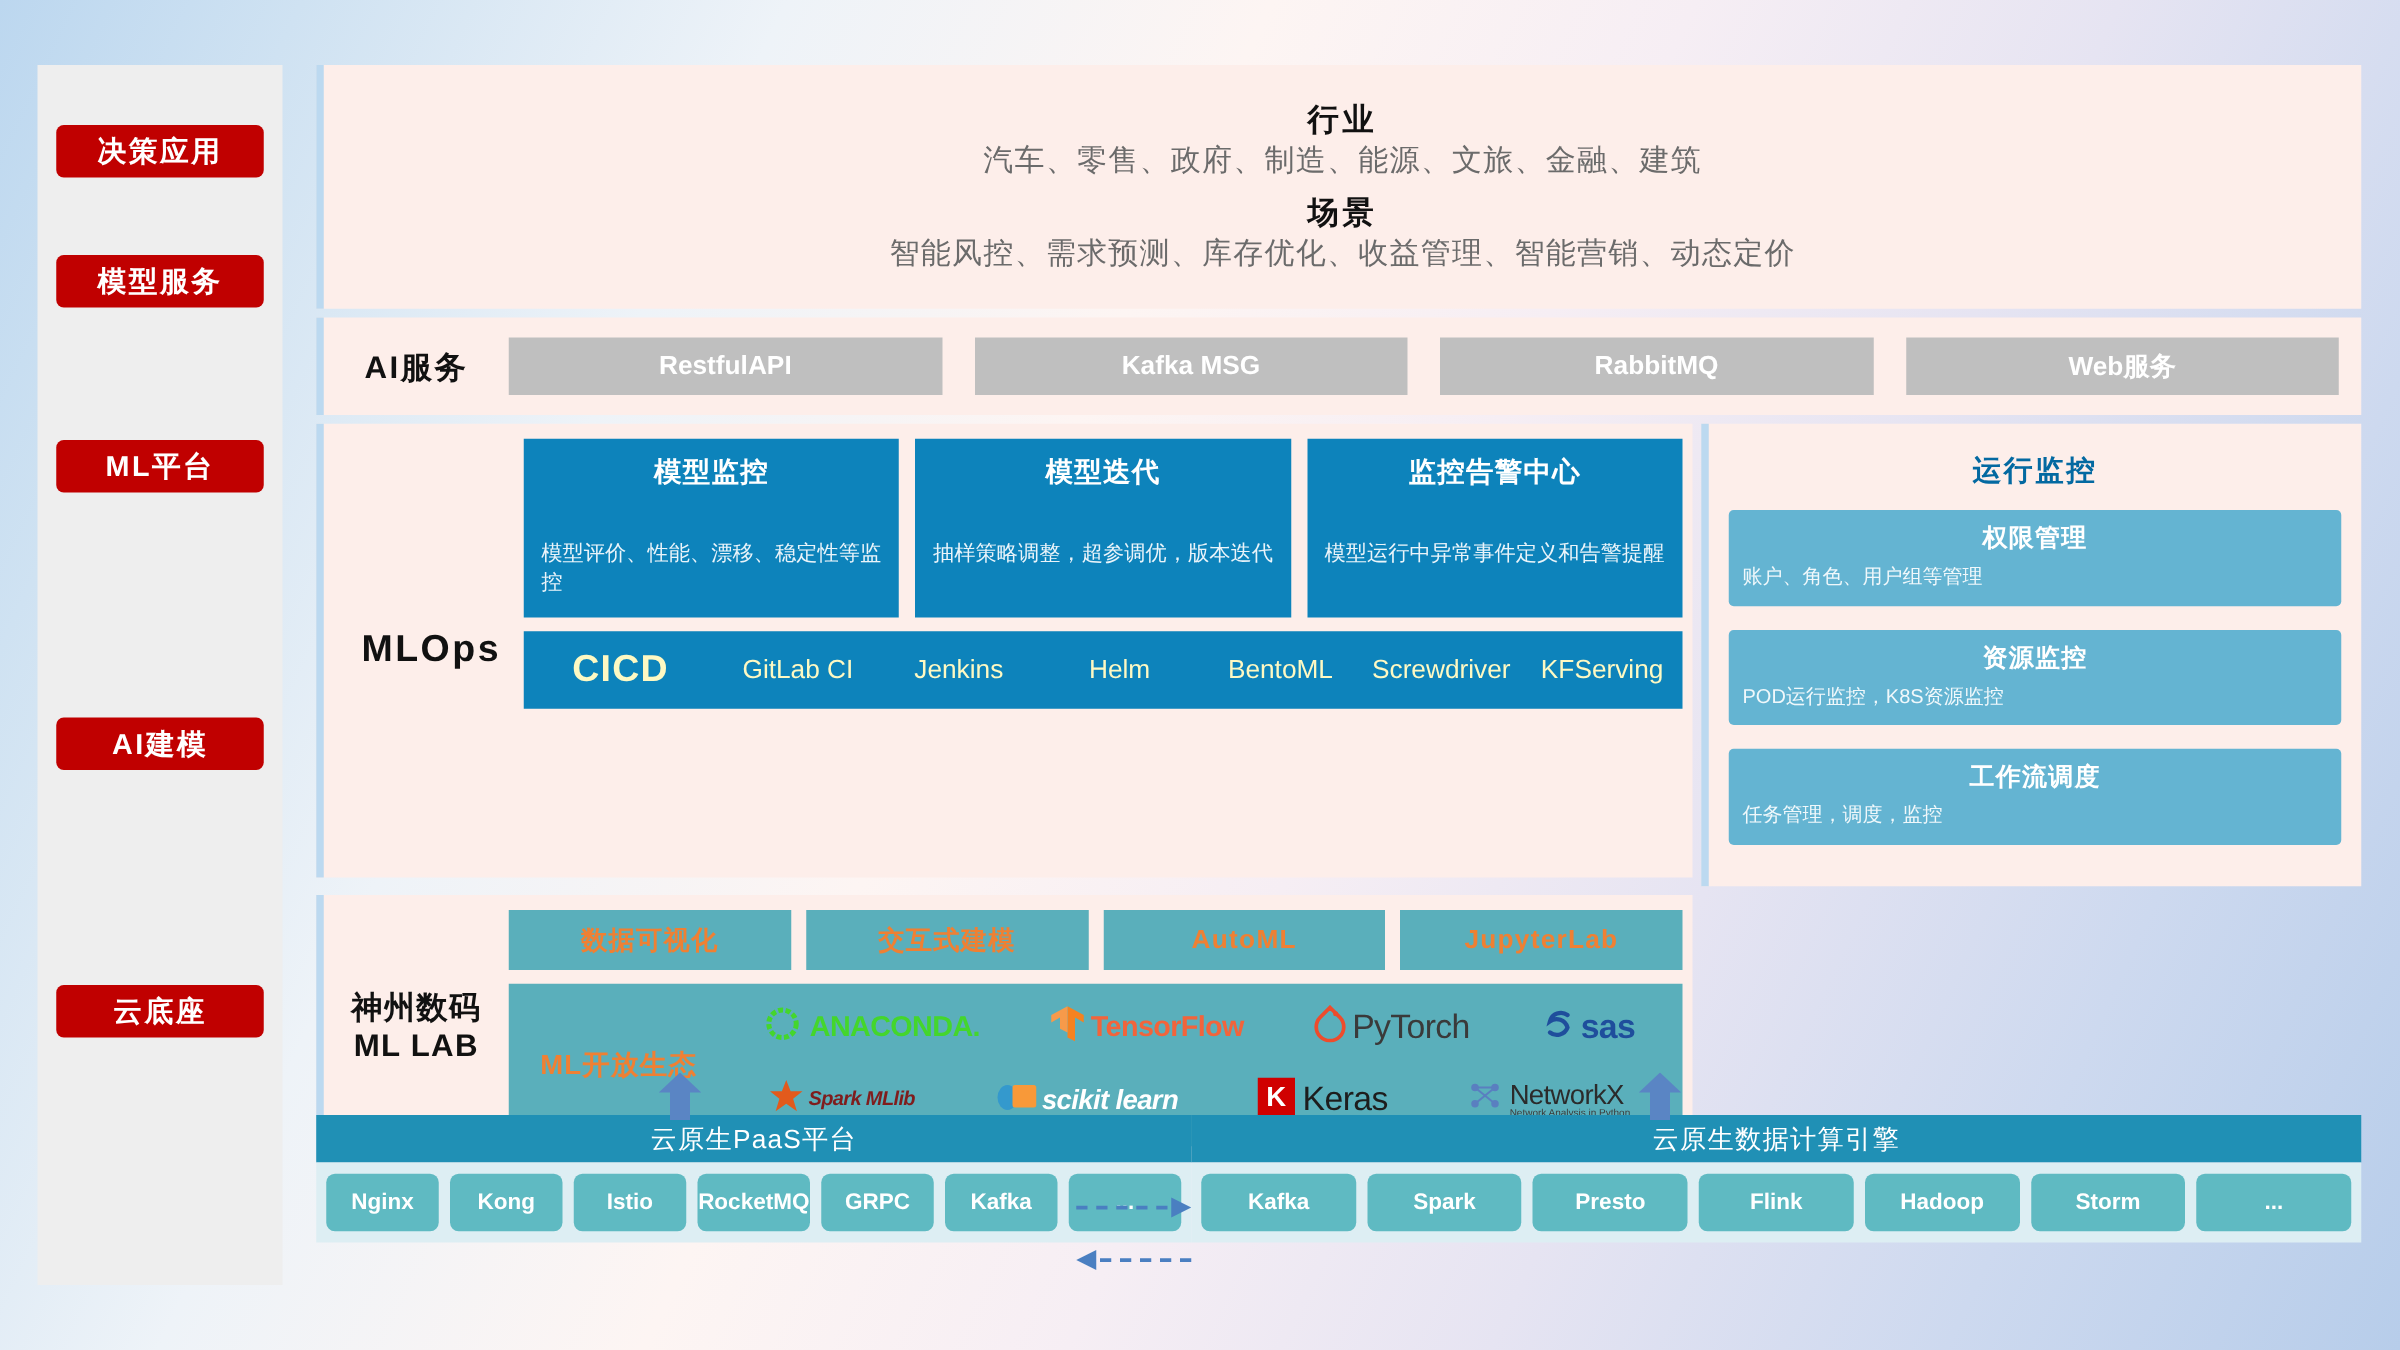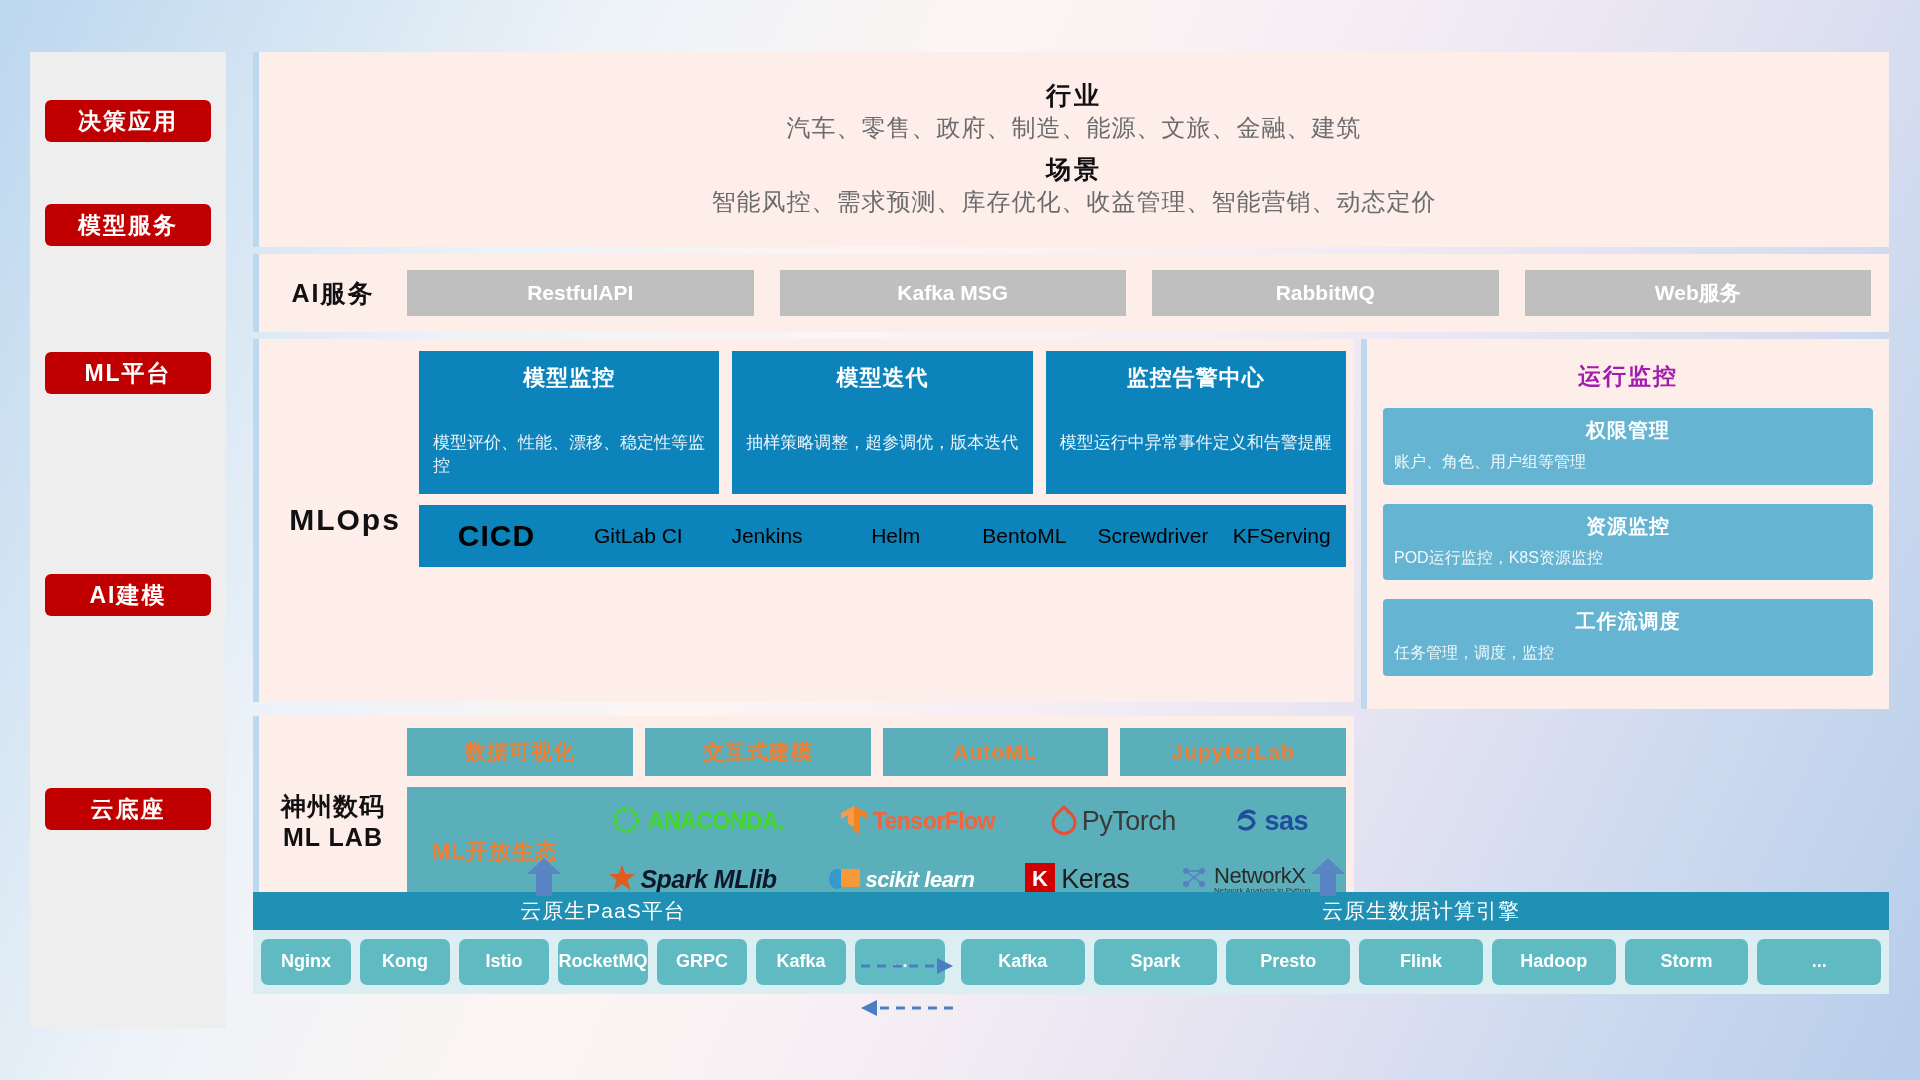--- a/index.html
+++ b/index.html
@@ -76,40 +76,40 @@
     flex: 1; background: #0d83bb; color: #ffffff;
     padding: 12px 14px 16px 14px; min-height: 118px;
   }
   .mlops-card h4 {
     font-size: 22px; text-align: center; font-weight: bold;
     margin-bottom: 9px; letter-spacing: 1px;
   }
   .mlops-card p { font-size: 17px; line-height: 1.35; color: #eaf4fa; margin-top: 39px; }
   .cicd-bar {
     margin-top: 11px; background: #0d83bb; height: 62px;
-    display: flex; align-items: center; color: #000000; overflow: hidden;
+    display: flex; align-items: center; color: #fef9c3; overflow: hidden;
   }
   .cicd-title {
     width: 155px; flex: none; text-align: center;
     font-size: 30px; font-weight: bold; letter-spacing: 1px;
   }
   .cicd-item {
     flex: 1; text-align: center; font-size: 21px;
     line-height: 1.15; padding: 0 4px;
     max-height: 44px; overflow: hidden;
   }
 
   
   #band-monitor {
     flex: 1; background: #fdeeea; border-left: 6px solid #bcd9f0;
     padding: 12px 16px 14px 16px;
   }
   #monitor-title {
     text-align: center; font-size: 23px; font-weight: bold;
-    color: #a21caf; letter-spacing: 2px; margin: 10px 0 16px 0;
+    color: #0369a1; letter-spacing: 2px; margin: 10px 0 16px 0;
   }
   .mon-card {
     background: #64b4d2; color: #ffffff; border-radius: 4px;
     padding: 9px 11px 12px 11px; margin-bottom: 19px;
   }
   .mon-card h5 {
     text-align: center; font-size: 20px; font-weight: bold;
     letter-spacing: 1px; margin-bottom: 7px;
   }
   .mon-card p { font-size: 16px; line-height: 1.35; color: #f0f8fb; }
@@ -331,21 +331,21 @@
             </div>
           </div>
 
           <div class="logo-line">
             <div style="display:flex;align-items:center;gap:4px">
               <span>
                 <svg width="28" height="28" viewBox="0 0 28 28">
                     <polygon points="14,1 17.5,10 27,10 19.5,16 22.5,26 14,20 5.5,26 8.5,16 1,10 10.5,10" fill="#e25a1c"></polygon>
                   </svg>
               </span>
-              <span class="logo-txt" style="color:#0f172a;font-size:25px;font-style:italic">Spark MLlib</span>
+              <span class="logo-txt" style="color:#7f1d1d;font-size:16px;font-style:italic">Spark MLlib</span>
             </div>
             <div style="display:flex;align-items:center;gap:4px">
               <span>
                 <svg width="34" height="28" viewBox="0 0 34 28">
                   <ellipse cx="10" cy="15" rx="8" ry="10" fill="#3499cd"></ellipse>
                   <rect x="14" y="5" width="19" height="18" rx="2" fill="#f89939"></rect>
                 </svg>
               </span>
               <span class="logo-txt" style="color:#ffffff;font-size:22px;font-style:italic">scikit learn</span>
             </div>

